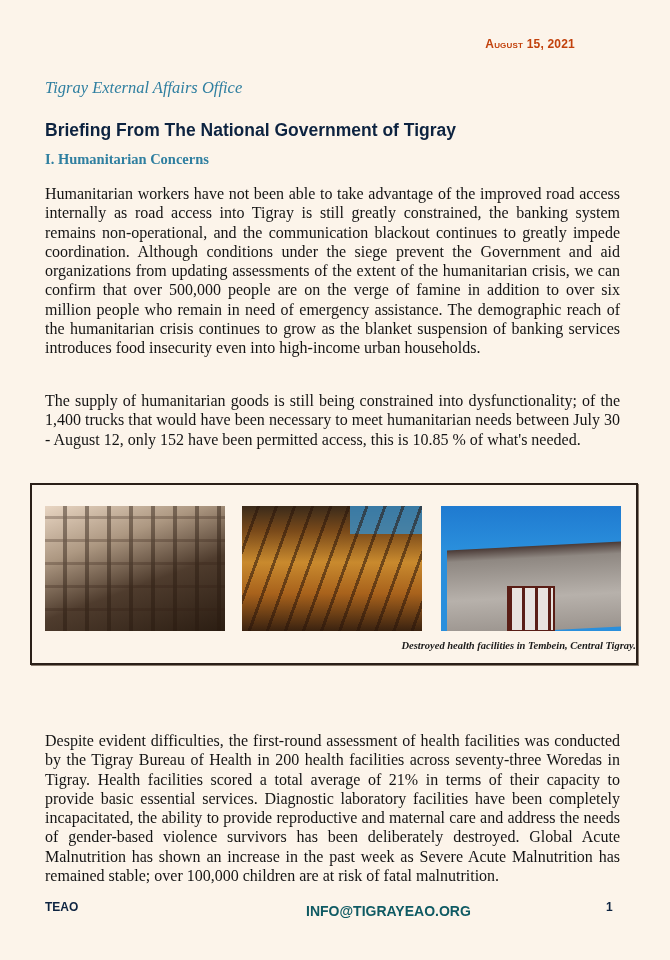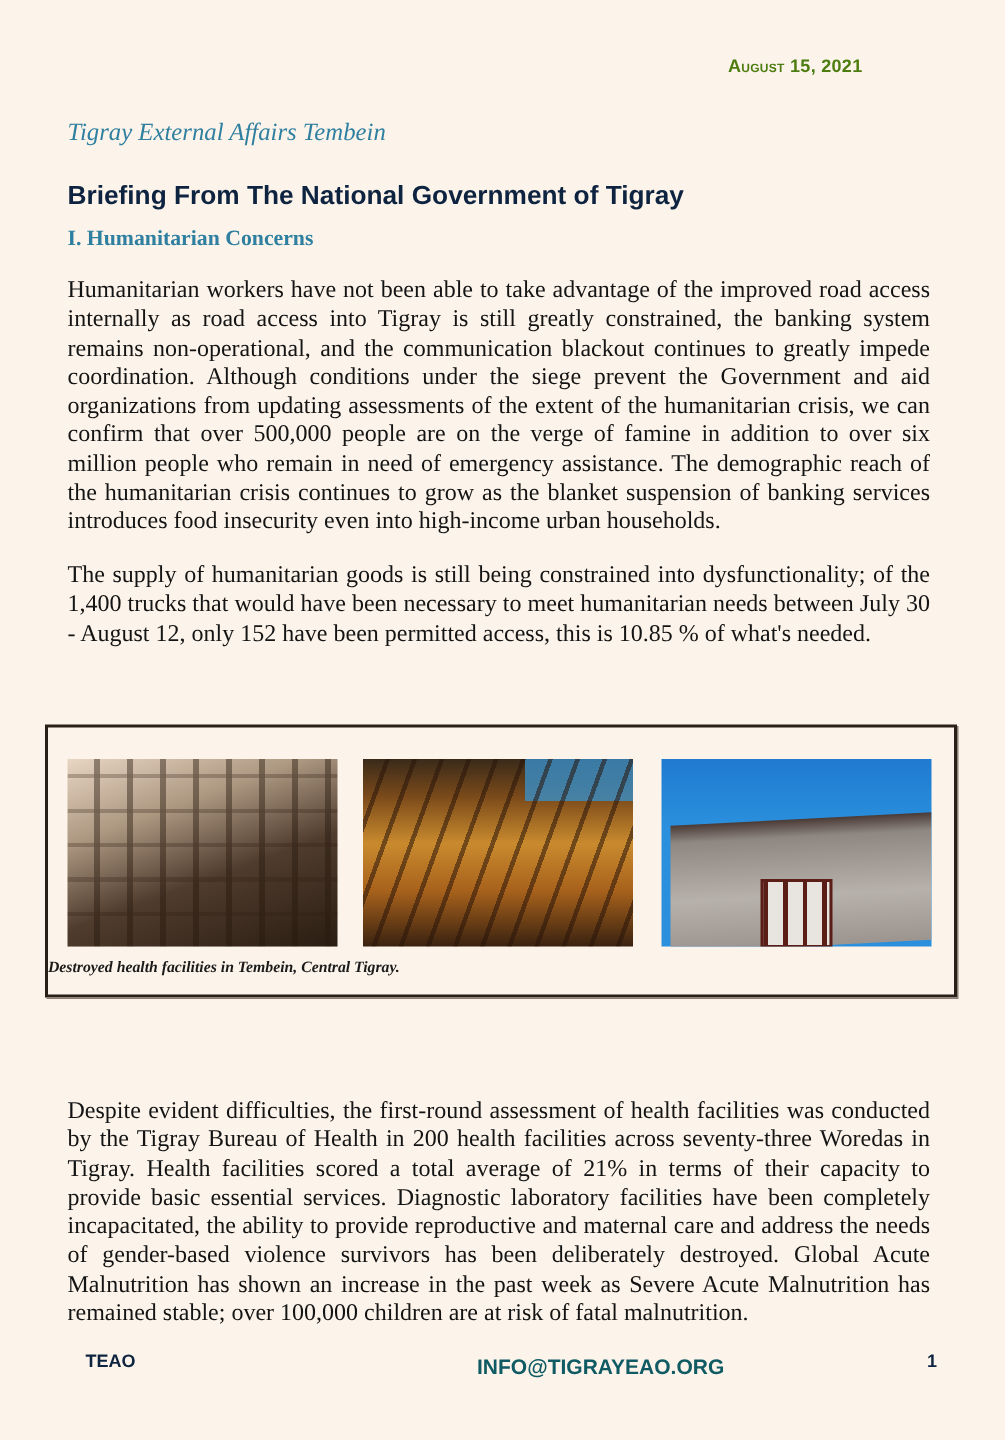--- a/index.html
+++ b/index.html
@@ -6,21 +6,21 @@
   body {
     width: 670px; height: 960px; overflow: hidden;
     background: #fcf4ea;
     position: relative;
     font-family: "Liberation Serif", serif;
     color: #141414;
   }
   .date {
     position: absolute; top: 37px; right: 95px;
     font-family: "Liberation Sans", sans-serif;
-    font-weight: bold; font-size: 12px; color: #4d7c0f;
+    font-weight: bold; font-size: 12px; color: #c2410c;
     font-variant: small-caps; letter-spacing: 0.2px;
   }
   .office {
     position: absolute; top: 78px; left: 45px;
     font-family: "Liberation Serif", serif; font-style: italic;
     font-size: 16.5px; color: #2f7fa0;
   }
   .title {
     position: absolute; top: 120px; left: 45px;
     font-family: "Liberation Sans", sans-serif; font-weight: bold;
@@ -29,21 +29,21 @@
   .section {
     position: absolute; top: 151px; left: 45px;
     font-family: "Liberation Serif", serif; font-weight: bold;
     font-size: 14.5px; color: #2f7fa0; text-align: center;
   }
   .para {
     position: absolute; left: 45px; width: 575px;
     font-size: 16px; line-height: 19.3px; text-align: justify;
   }
   .p1 { top: 184px; }
-  .p2 { top: 374px; }
+  .p2 { top: 391px; }
   .p3 { top: 731px; }
   .figure {
     position: absolute; left: 30px; top: 483px;
     width: 604px; height: 178px;
     border: 2px solid #2a1f18;
     box-shadow: 1px 1px 0 #8a7c6e;
   }
   .photo { position: absolute; top: 21px; width: 180px; height: 125px; overflow: hidden; }
   .photo1 { left: 13px;
     background:
@@ -74,37 +74,37 @@
     position: absolute; left: 6px; right: 0; top: 40px; bottom: 0;
     background: linear-gradient(180deg, #4a3a36 0%, #8f8882 14%, #b7b1ab 60%, #9c958f 100%);
     transform: skewY(-3deg);
   }
   .photo3 .win {
     position: absolute; left: 66px; top: 80px; width: 44px; height: 42px;
     background: repeating-linear-gradient(90deg, #5a1e16 0 3px, #e8e4e0 3px 13px);
     border: 2px solid #5a1e16;
   }
   .caption {
-    position: absolute; top: 155px; left: 0; right: 0; text-align: left;
+    position: absolute; top: 155px; left: 0; right: 0; text-align: right;
     font-family: "Liberation Serif", serif; font-style: italic; font-weight: bold;
     font-size: 10.5px; color: #1a1a1a;
   }
   .footer-left, .footer-mid, .footer-right {
     position: absolute; top: 900px;
-    font-family: "Liberation Sans", sans-serif; font-weight: bold; margin-left: 12px;
+    font-family: "Liberation Sans", sans-serif; font-weight: bold;
   }
   .footer-left { left: 45px; font-size: 12px; color: #0d2340; }
   .footer-mid { left: 306px; font-size: 14px; color: #0f5a63; top: 903px; }
   .footer-right { left: 606px; font-size: 12px; color: #0d2340; }
 </style>
 </head>
 <body>
 
 <div class="date">August 15, 2021</div>
-<div class="office">Tigray External Affairs Tembein</div>
+<div class="office">Tigray External Affairs Office</div>
 <div class="title">Briefing From The National Government of Tigray</div>
 <div class="section">I.  Humanitarian Concerns</div>
 
 <p class="para p1" style="margin:0">Humanitarian workers have not been able to take advantage of the improved road access internally as road access into Tigray is still greatly constrained, the banking system remains non-operational, and the communication blackout continues to greatly impede coordination. Although conditions under the siege prevent the Government and aid organizations from updating assessments of the extent of the humanitarian crisis, we can confirm that over 500,000 people are on the verge of famine in addition to over six million people who remain in need of emergency assistance. The demographic reach of the humanitarian crisis continues to grow as the blanket suspension of banking services introduces food insecurity even into high-income urban households.</p>
 <p class="para p2" style="margin:0">The supply of humanitarian goods is still being constrained into dysfunctionality; of the 1,400 trucks that would have been necessary to meet humanitarian needs between July 30 - August 12, only 152 have been permitted access, this is 10.85 % of what's needed.</p>
 
 <div class="figure">
   <div class="photo photo1"></div>
   <div class="photo photo2"></div>
   <div class="photo photo3">

